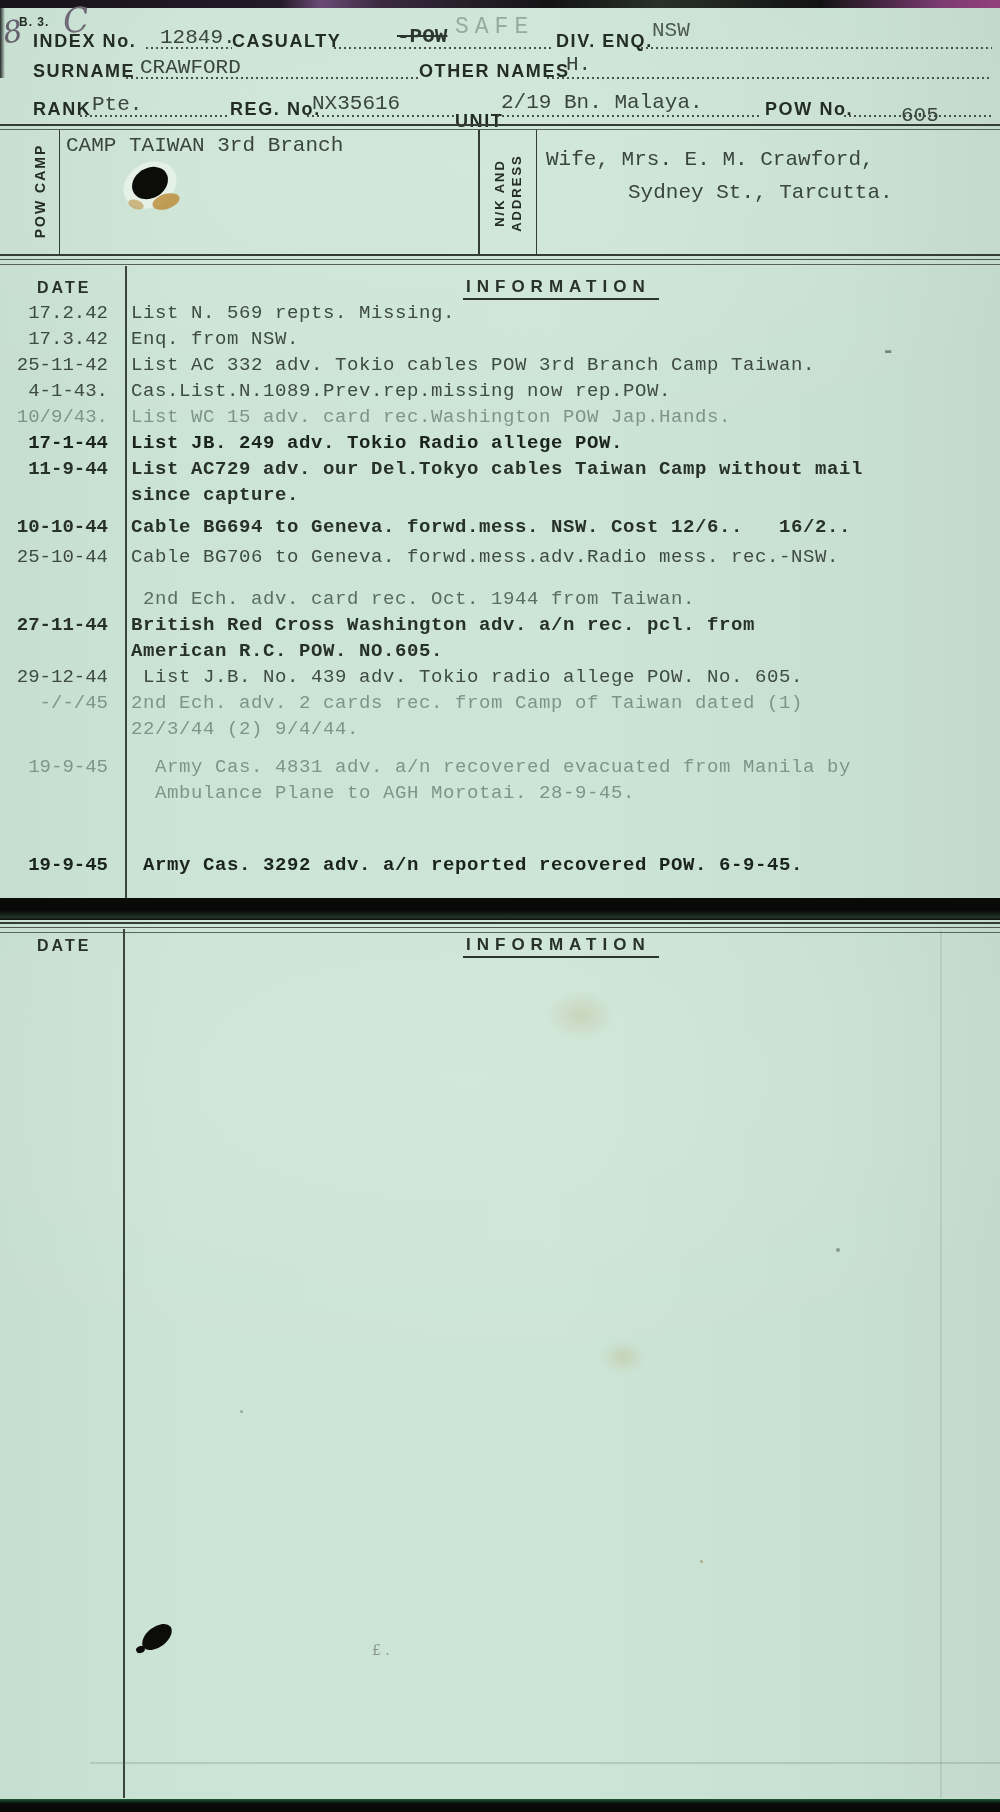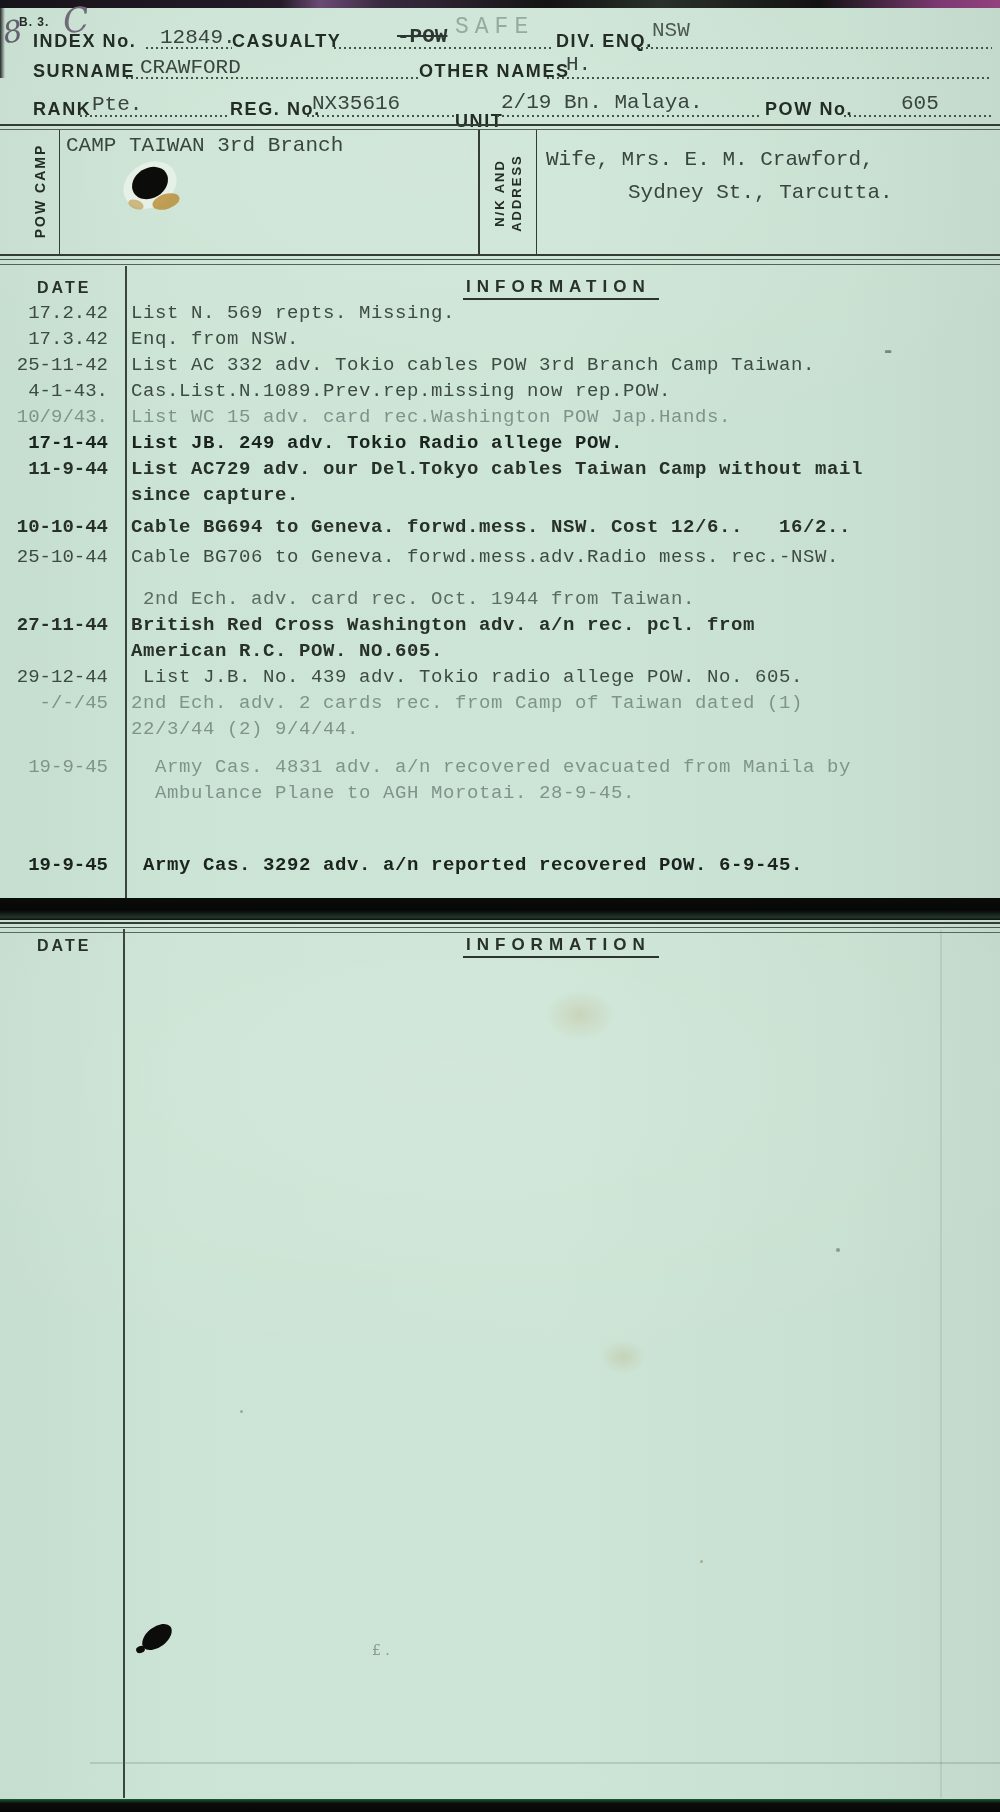--- a/index.html
+++ b/index.html
@@ -99,21 +99,21 @@
   <div class="dots" style="left:80px;top:107px;width:148px;"></div>
   <div class="tw" style="left:92px;top:85px;">Pte.</div>
   <div class="lbl" style="left:230px;top:91px;">REG. No.</div>
   <div class="dots" style="left:307px;top:107px;width:147px;"></div>
   <div class="tw" style="left:312px;top:84px;">NX35616</div>
   <div class="lbl" style="left:455px;top:91px;margin-top:12px;">UNIT</div>
   <div class="dots" style="left:497px;top:107px;width:263px;"></div>
   <div class="tw" style="left:501px;top:83px;">2/19 Bn. Malaya.</div>
   <div class="lbl" style="left:765px;top:91px;">POW No.</div>
   <div class="dots" style="left:844px;top:107px;width:148px;"></div>
-  <div class="tw" style="left:901px;top:84px;">605</div>
+  <div class="tw" style="left:901px;top:96px;">605</div>
 
   <div class="rule" style="left:0;top:116px;width:1000px;height:2px;"></div>
   <div class="rule" style="left:0;top:121px;width:1000px;height:1px;background:#55615a;"></div>
   <div class="vlabel" style="left:-20px;top:175px;width:120px;font-size:14px;">POW CAMP</div>
   <div class="rule" style="left:59px;top:122px;width:1px;height:124px;"></div>
   <div class="tw" style="left:66px;top:126px;">CAMP TAIWAN 3rd Branch</div>
 
   <div class="blot-halo" style="left:122px;top:155px;width:56px;height:44px;transform:rotate(-30deg);"></div>
   <div class="blot" style="left:131px;top:160px;width:38px;height:30px;transform:rotate(-32deg);"></div>
   <div class="blot-smudge" style="left:152px;top:186px;width:28px;height:15px;transform:rotate(-18deg);"></div>

